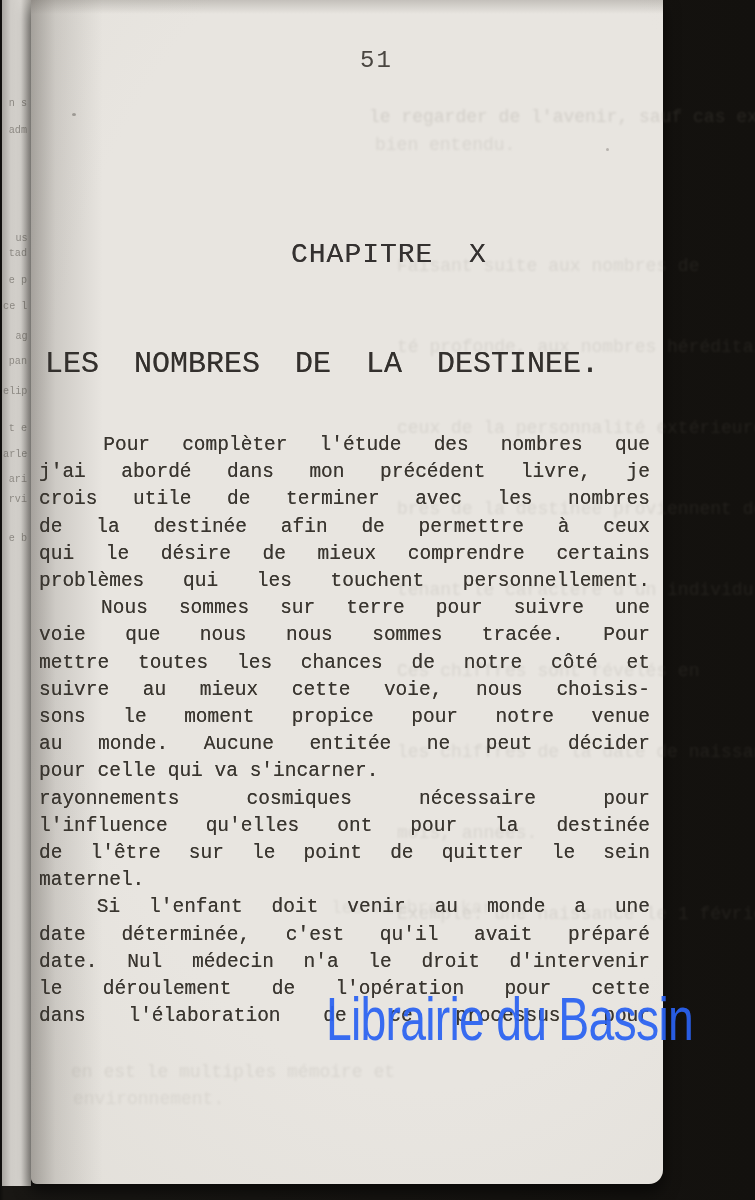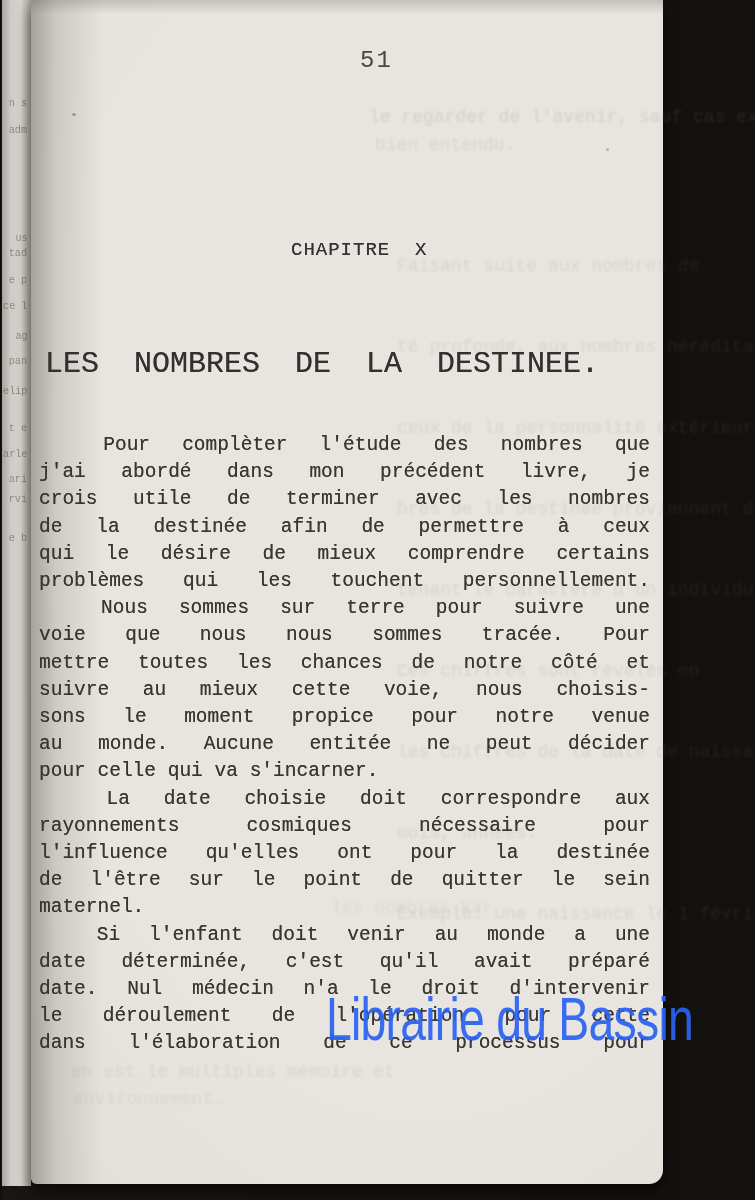--- a/index.html
+++ b/index.html
@@ -22,21 +22,21 @@
     border-radius:0 0 14px 6px;box-shadow:0 8px 16px rgba(0,0,0,.55);}
   .page .fold{position:absolute;left:0;top:0;bottom:0;width:72px;
     background:linear-gradient(90deg,rgba(68,63,57,.40),rgba(68,63,57,.16) 34%,rgba(68,63,57,0) 100%);
     border-radius:0 0 0 6px;}
   .page .topshade{position:absolute;left:0;top:0;right:0;height:14px;
     background:linear-gradient(180deg,rgba(88,83,76,.25),rgba(88,83,76,0));}
 
   .page-number{position:absolute;left:329px;top:47px;font-size:24px;
     letter-spacing:2px;color:#4a4641;}
 
-  .chapitre{position:absolute;left:260px;top:239px;font-size:19px;
+  .chapitre{position:absolute;left:260px;top:239px;font-size:28px;
     color:#343130;white-space:pre;letter-spacing:1px;
     text-shadow:0 0 .5px rgba(52,49,48,.8);text-align:right;}
   .title{position:absolute;left:14px;top:347px;font-size:30px;color:#33302d;
     white-space:pre;word-spacing:17px;text-shadow:0 0 .5px rgba(51,48,45,.8);}
 
   .body{position:absolute;left:8px;top:432px;width:611px;font-size:19.5px;
     line-height:27.2px;color:#39352f;text-shadow:0 0 .5px rgba(57,53,47,.75);}
   .bl{display:block;text-align:justify;text-align-last:justify;-moz-text-align-last:justify;}
   .bl.short{text-align-last:left;-moz-text-align-last:left;}
 
@@ -118,21 +118,20 @@
       <div>
         <span class="bl">&nbsp;&nbsp;Nous sommes sur terre pour suivre une</span>
         <span class="bl">voie que nous nous sommes tracée. Pour</span>
         <span class="bl">mettre toutes les chances de notre côté et</span>
         <span class="bl">suivre au mieux cette voie, nous choisis-</span>
         <span class="bl">sons le moment propice pour notre venue</span>
         <span class="bl">au monde. Aucune entitée ne peut décider</span>
         <span class="bl short">pour celle qui va s'incarner.</span>
       </div>
       <div>
-        <span class="bl">&nbsp;&nbsp;La date choisie doit correspondre aux</span>
         <span class="bl">rayonnements cosmiques nécessaire pour</span>
         <span class="bl">l'influence qu'elles ont pour la destinée</span>
         <span class="bl">de l'être sur le point de quitter le sein</span>
         <span class="bl short">maternel.</span>
       </div>
       <div>
         <span class="bl">&nbsp;&nbsp;Si l'enfant doit venir au monde a une</span>
         <span class="bl">date déterminée, c'est qu'il avait préparé</span>
         <span class="bl">date. Nul médecin n'a le droit d'intervenir</span>
         <span class="bl">le déroulement de l'opération pour cette</span>

